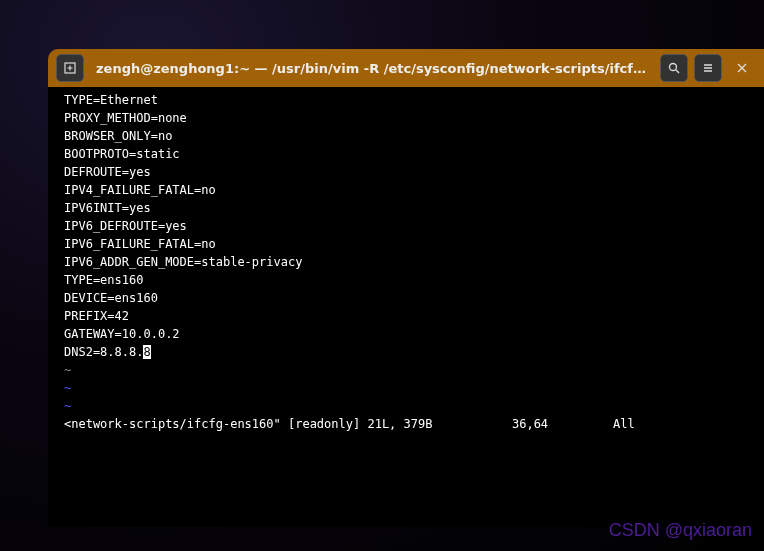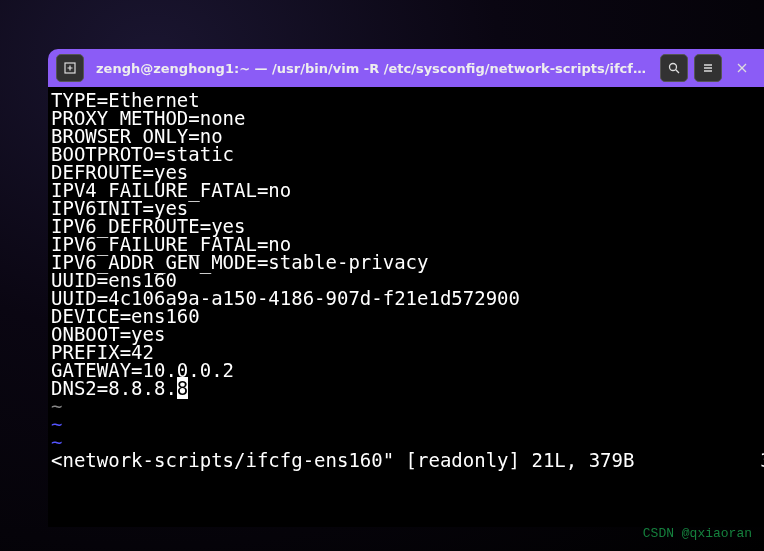--- a/index.html
+++ b/index.html
@@ -15,21 +15,21 @@
   position: absolute;
   left: 48px;
   top: 49px;
   right: 0;
   background: #1a1a1a;
   border-radius: 10px 0 0 0;
   overflow: hidden;
 }
 .titlebar {
   height: 38px;
-  background: #8b5cf6;
+  background: #a16207;
   display: flex;
   align-items: center;
   padding: 0 8px;
   gap: 12px;
 }
 .titlebar-btn {
   width: 28px;
   height: 28px;
   border: 1px solid #555;
   border-radius: 5px;
@@ -55,40 +55,40 @@
   text-overflow: ellipsis;
 }
 .titlebar-right {
   display: flex;
   gap: 6px;
   align-items: center;
 }
 .terminal-body {
   background: #000000;
   color: #ffffff;
-  font-size: 19px;
+  font-size: 12px;
   line-height: 18px;
-  padding: 4px 2px 0 3px;
+  padding: 4px 2px 0 16px;
   min-height: 440px;
 }
 .term-line { white-space: pre; }
 .cursor-block {
   background: #ffffff;
   color: #000000;
 }
 .tilde-blue { color: #5555ff; }
 .tilde-gray { color: #888888; }
 .status-line { white-space: pre; }
 .watermark {
   position: absolute;
   right: 12px;
   bottom: 10px;
-  color: #15803d;
-  font-size: 13px;
-  font-family: Liberation Mono, monospace;
+  color: #4c1d95;
+  font-size: 18px;
+  font-family: Liberation Sans, sans-serif;
 }
 svg { display: block; }
 </style>
 </head>
 <body>
 
 <div class="terminal-window">
 
   <div class="titlebar">
     <div class="titlebar-btn">
@@ -126,24 +126,22 @@
     <div class="term-line">TYPE=Ethernet</div>
     <div class="term-line">PROXY_METHOD=none</div>
     <div class="term-line">BROWSER_ONLY=no</div>
     <div class="term-line">BOOTPROTO=static</div>
     <div class="term-line">DEFROUTE=yes</div>
     <div class="term-line">IPV4_FAILURE_FATAL=no</div>
     <div class="term-line">IPV6INIT=yes</div>
     <div class="term-line">IPV6_DEFROUTE=yes</div>
     <div class="term-line">IPV6_FAILURE_FATAL=no</div>
     <div class="term-line">IPV6_ADDR_GEN_MODE=stable-privacy</div>
-    <div class="term-line">UUID=ens160</div>
-    <div class="term-line">UUID=4c106a9a-a150-4186-907d-f21e1d572900</div>
+    <div class="term-line">TYPE=ens160</div>
     <div class="term-line">DEVICE=ens160</div>
-    <div class="term-line">ONBOOT=yes</div>
     <div class="term-line">PREFIX=42</div>
     <div class="term-line">GATEWAY=10.0.0.2</div>
     <div class="term-line"><span>DNS2=8.8.8.</span><span class="cursor-block">8</span></div>
     <div class="term-line tilde-gray">~</div>
     <div class="term-line tilde-blue">~</div>
     <div class="term-line tilde-blue">~</div>
     <div class="status-line"><span>&lt;network-scripts/ifcfg-ens160" [readonly] 21L, 379B</span><span>           </span><span>36,64</span><span>         </span><span>All</span></div>
   </div>
 
 </div>

